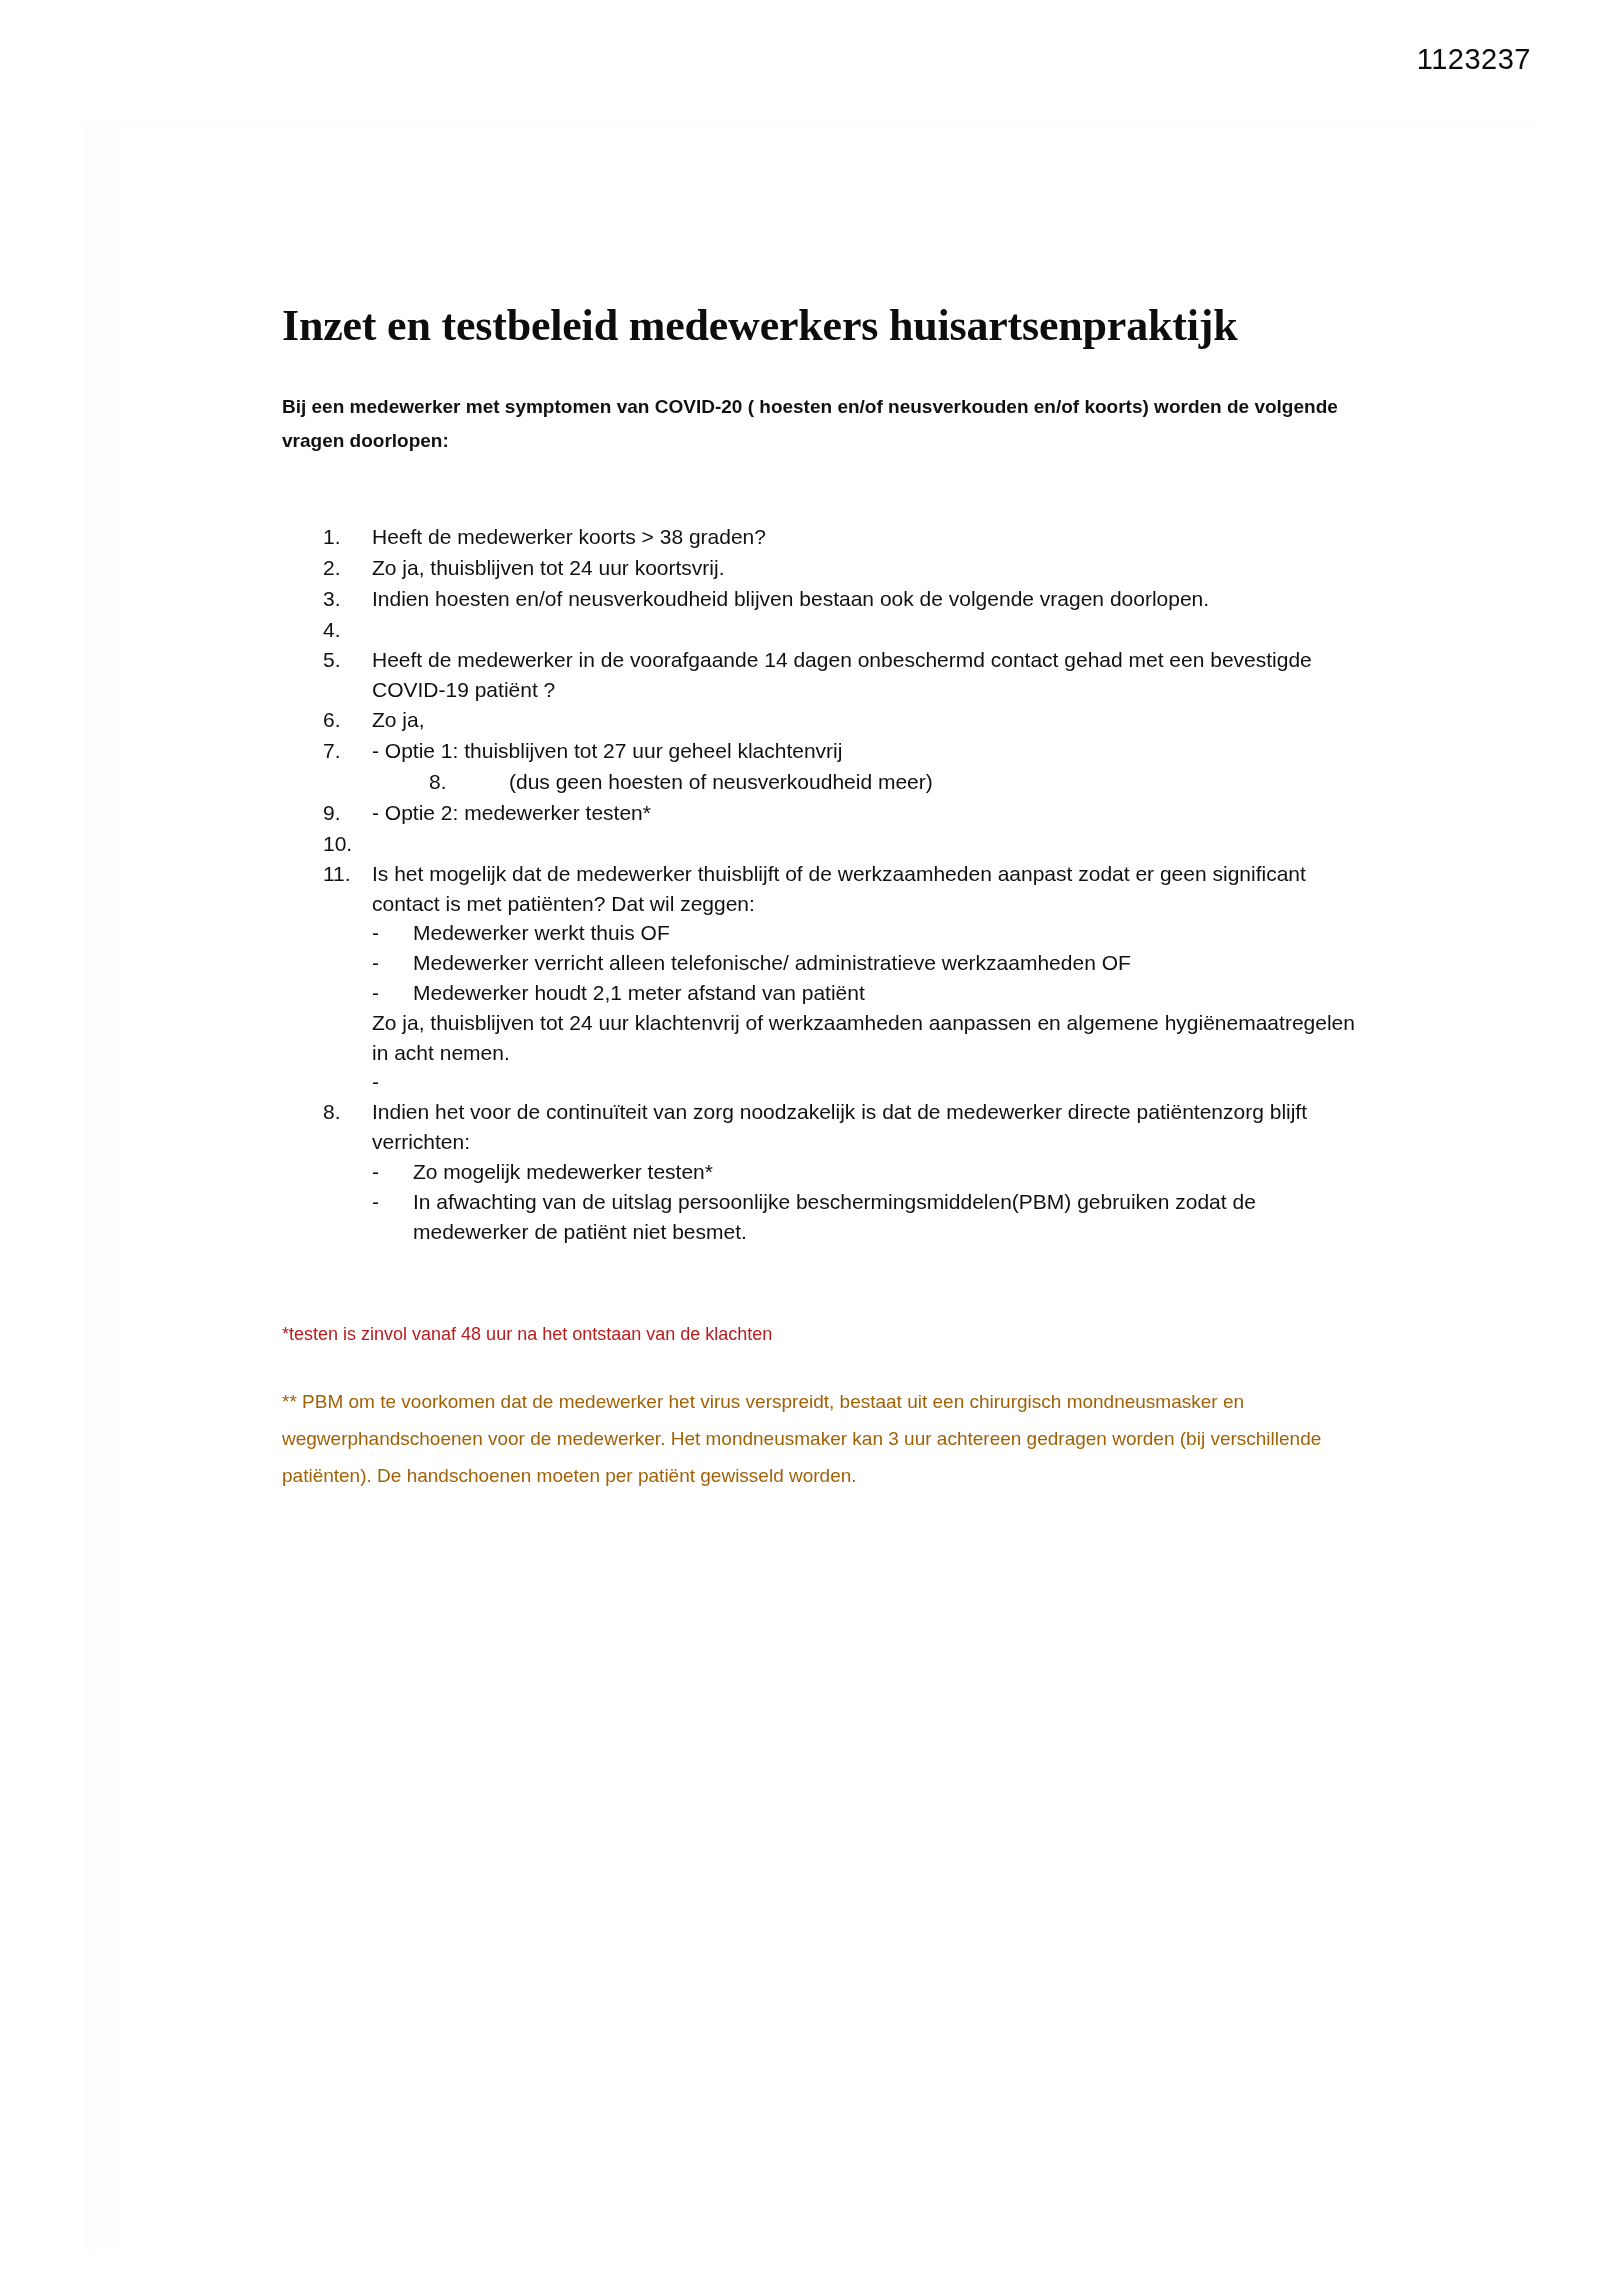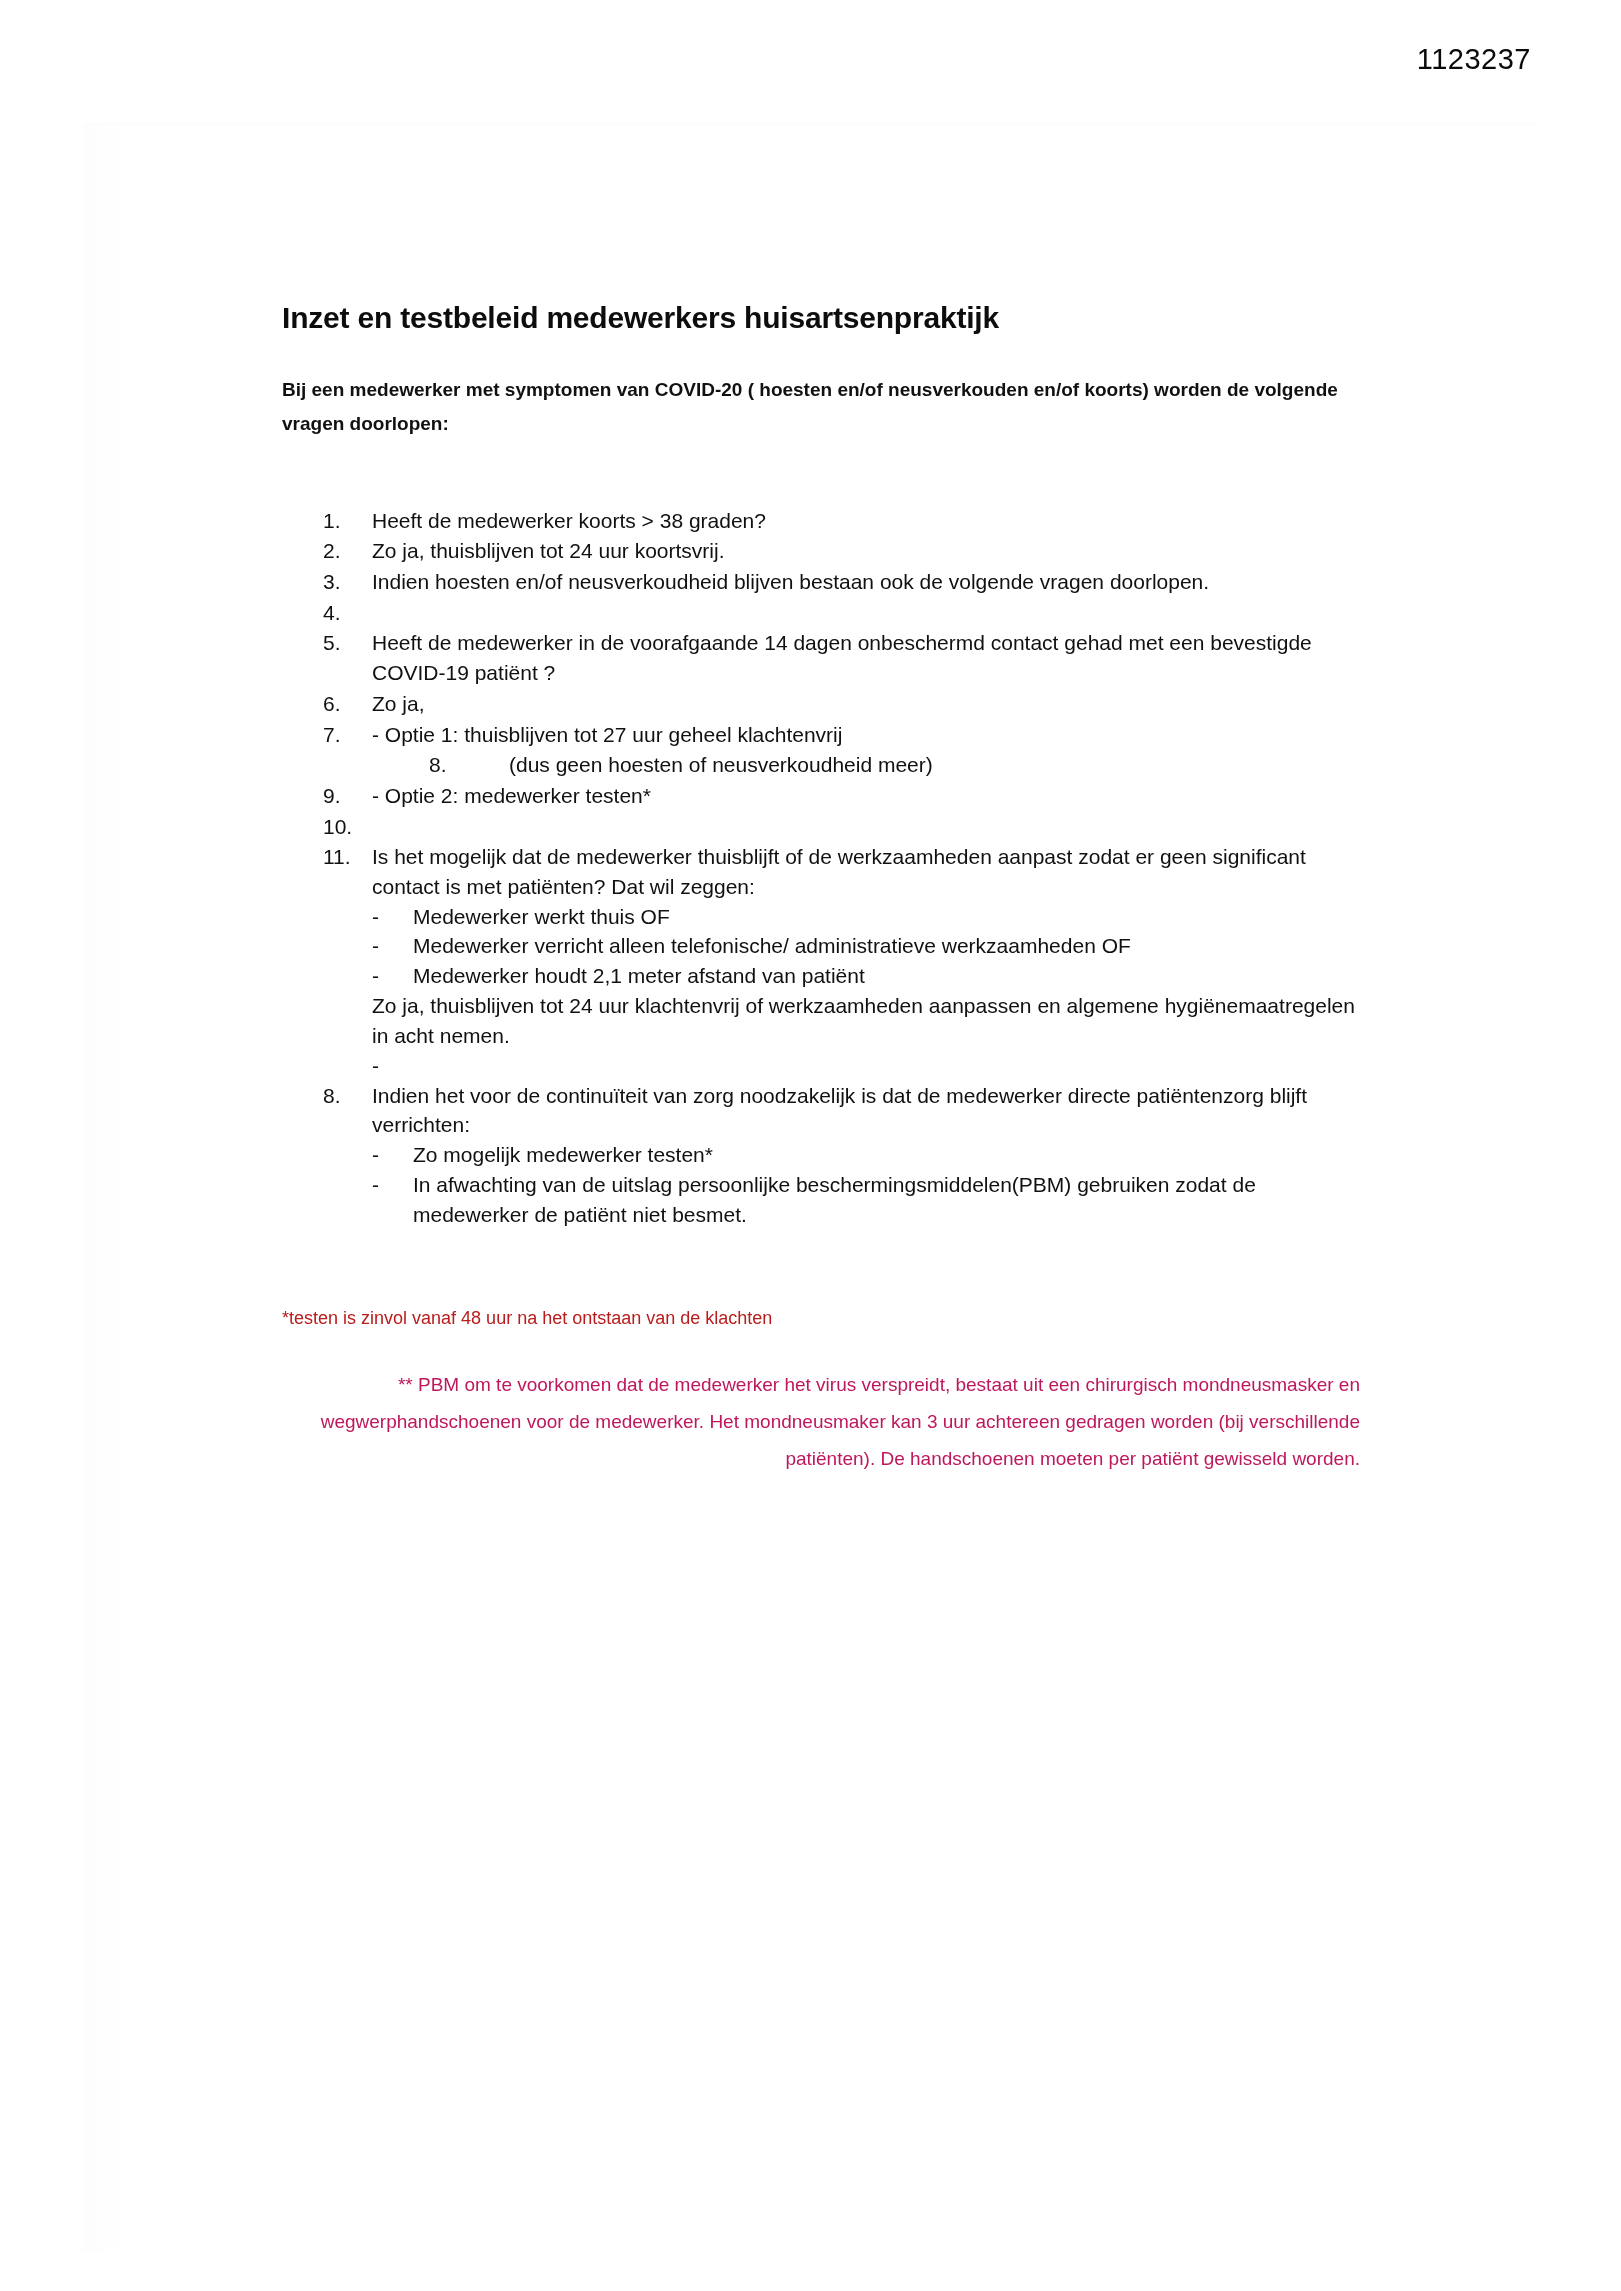--- a/index.html
+++ b/index.html
@@ -52,22 +52,22 @@
 
   
   .content {
     position: absolute;
     left: 282px;
     top: 300px;
     width: 1088px;
   }
 
   .doc-title {
-    font-family: Liberation Sans, sans-serif;
-    font-size: 30px;
+    font-family: Liberation Serif, serif;
+    font-size: 44px;
     font-weight: bold;
     letter-spacing: -0.2px;
     color: #0d0d0d;
     margin: 0 0 37px 0;
     line-height: 1.2;
   }
 
   .intro {
     font-family: "Liberation Sans", sans-serif;
     font-size: 19px;
@@ -148,24 +148,23 @@
     font-family: "Liberation Sans", sans-serif;
     font-size: 18px;
     line-height: 1.7;
     color: #b91c1c;
     margin: 0 0 33px 0;
   }
   .footnote-double {
     font-family: "Liberation Sans", sans-serif;
     font-size: 19px;
     line-height: 1.95;
-    color: #be185d;
+    color: #a16207;
     margin: 0;
     max-width: 1078px;
-    text-align: right;
   }
 </style>
 </head>
 <body>
 
 <div class="scan-page">
   <div class="scan-edge"></div>
 
   <div class="doc-id">1123237</div>
 

